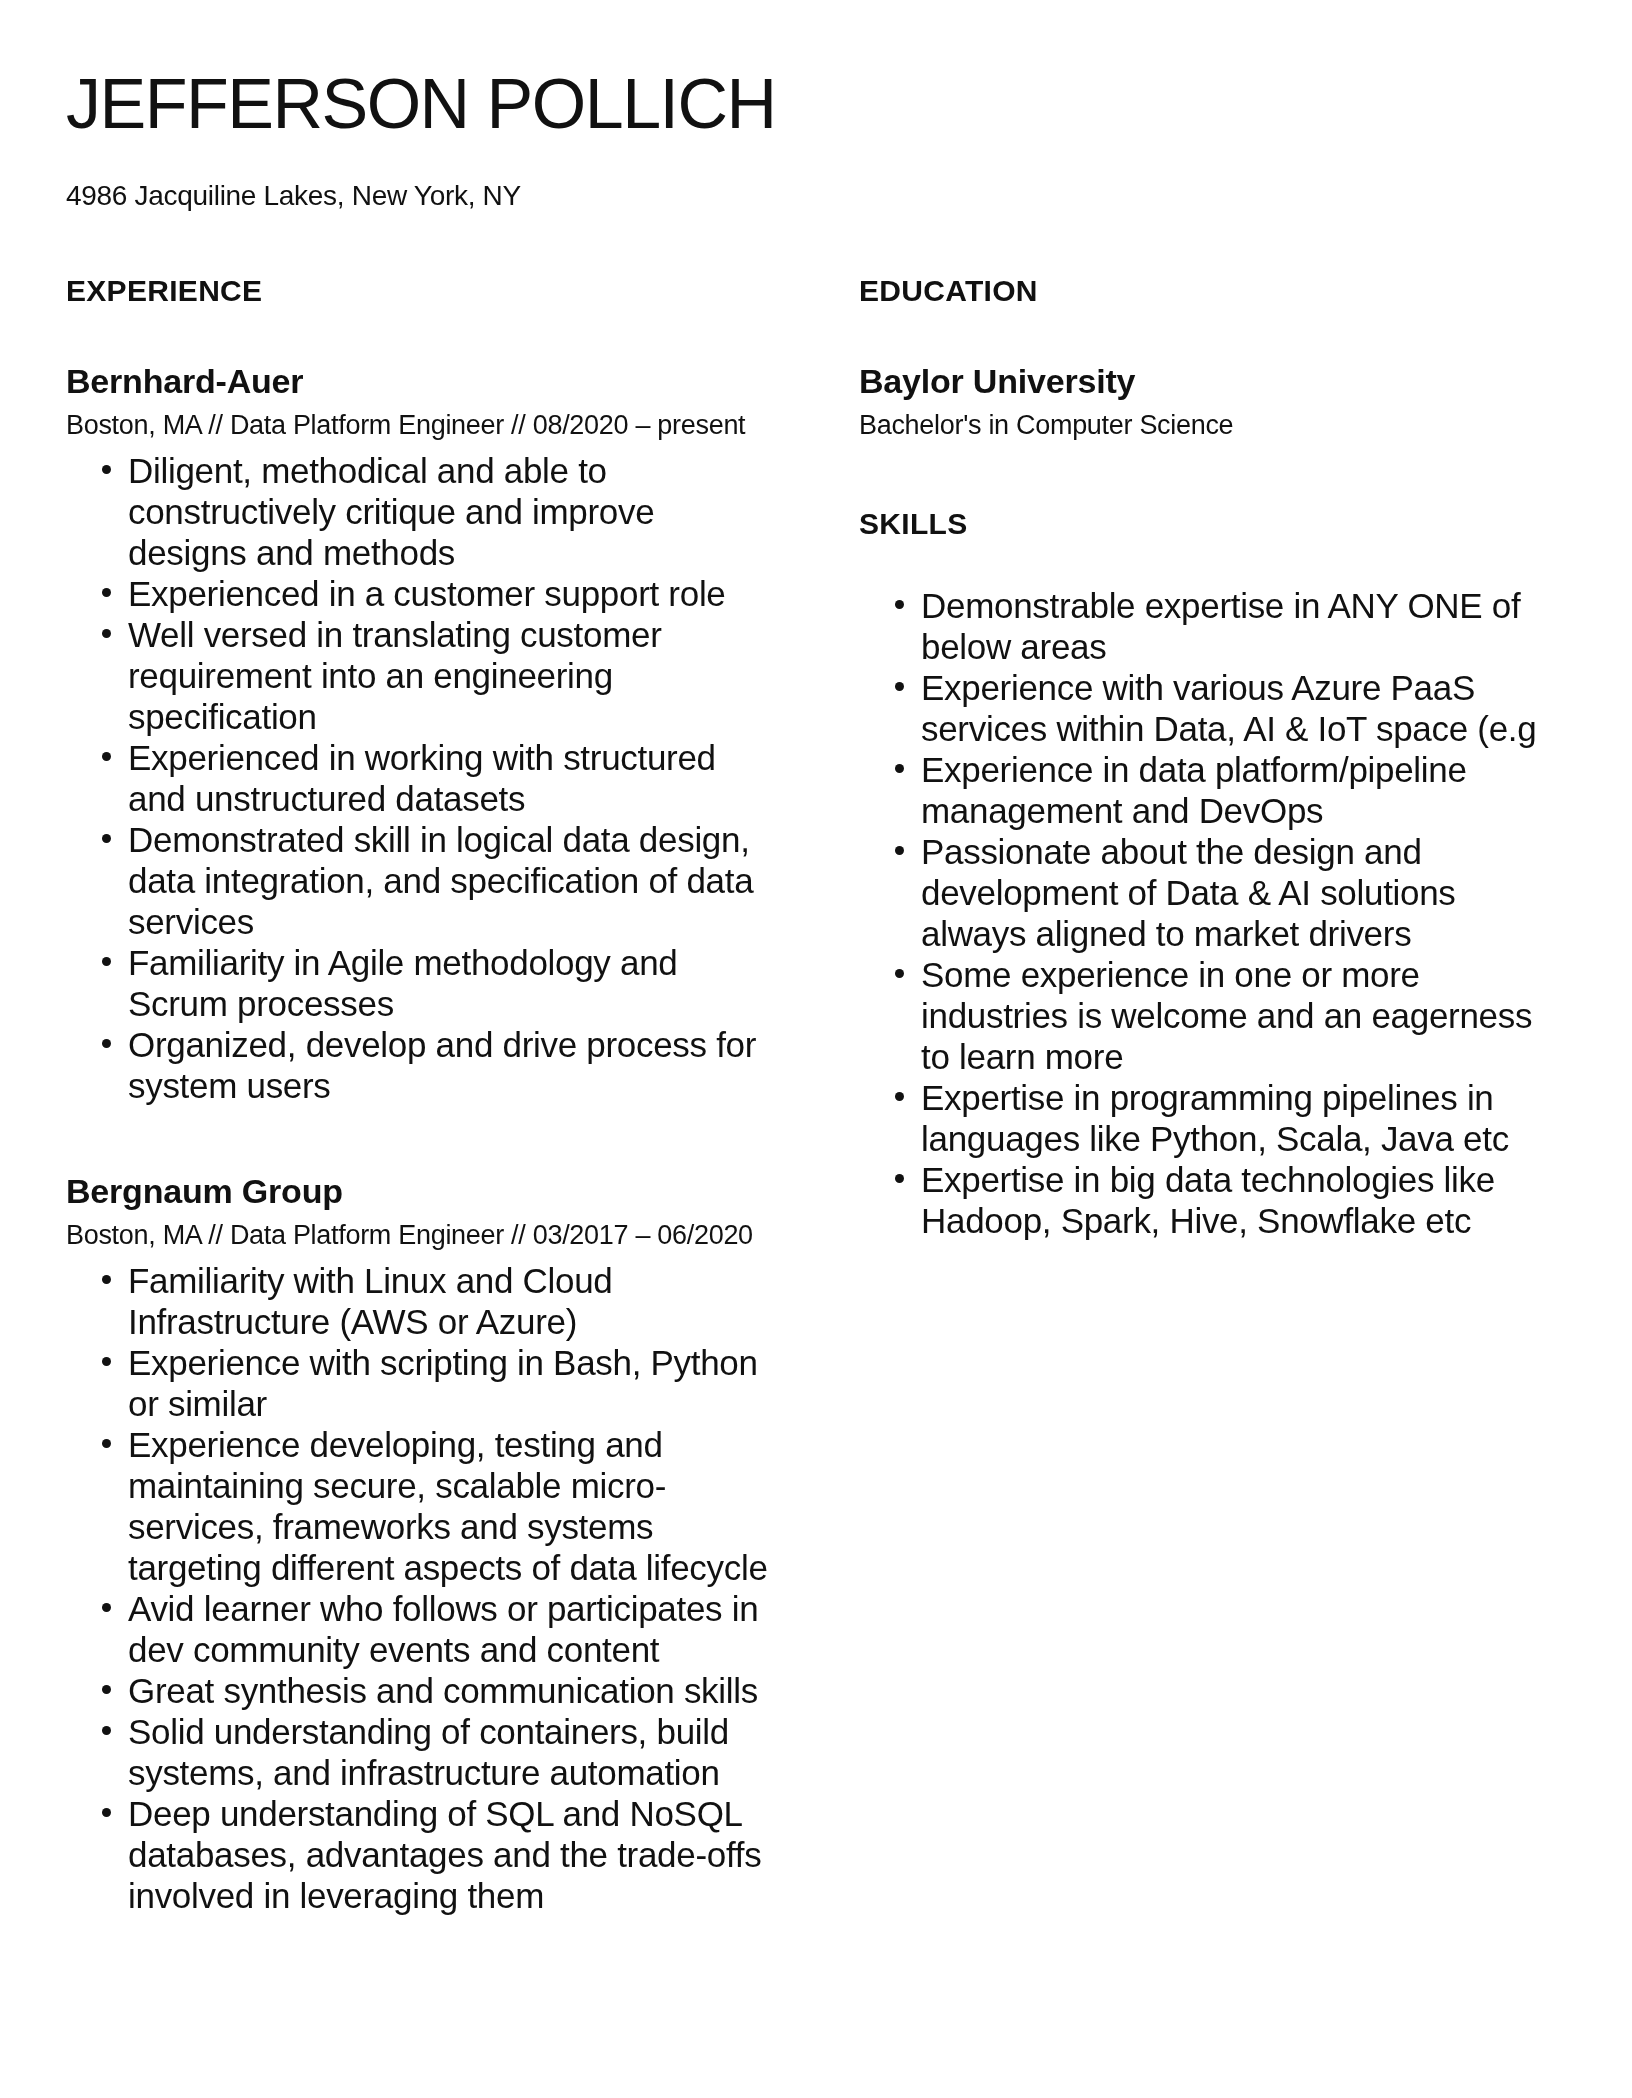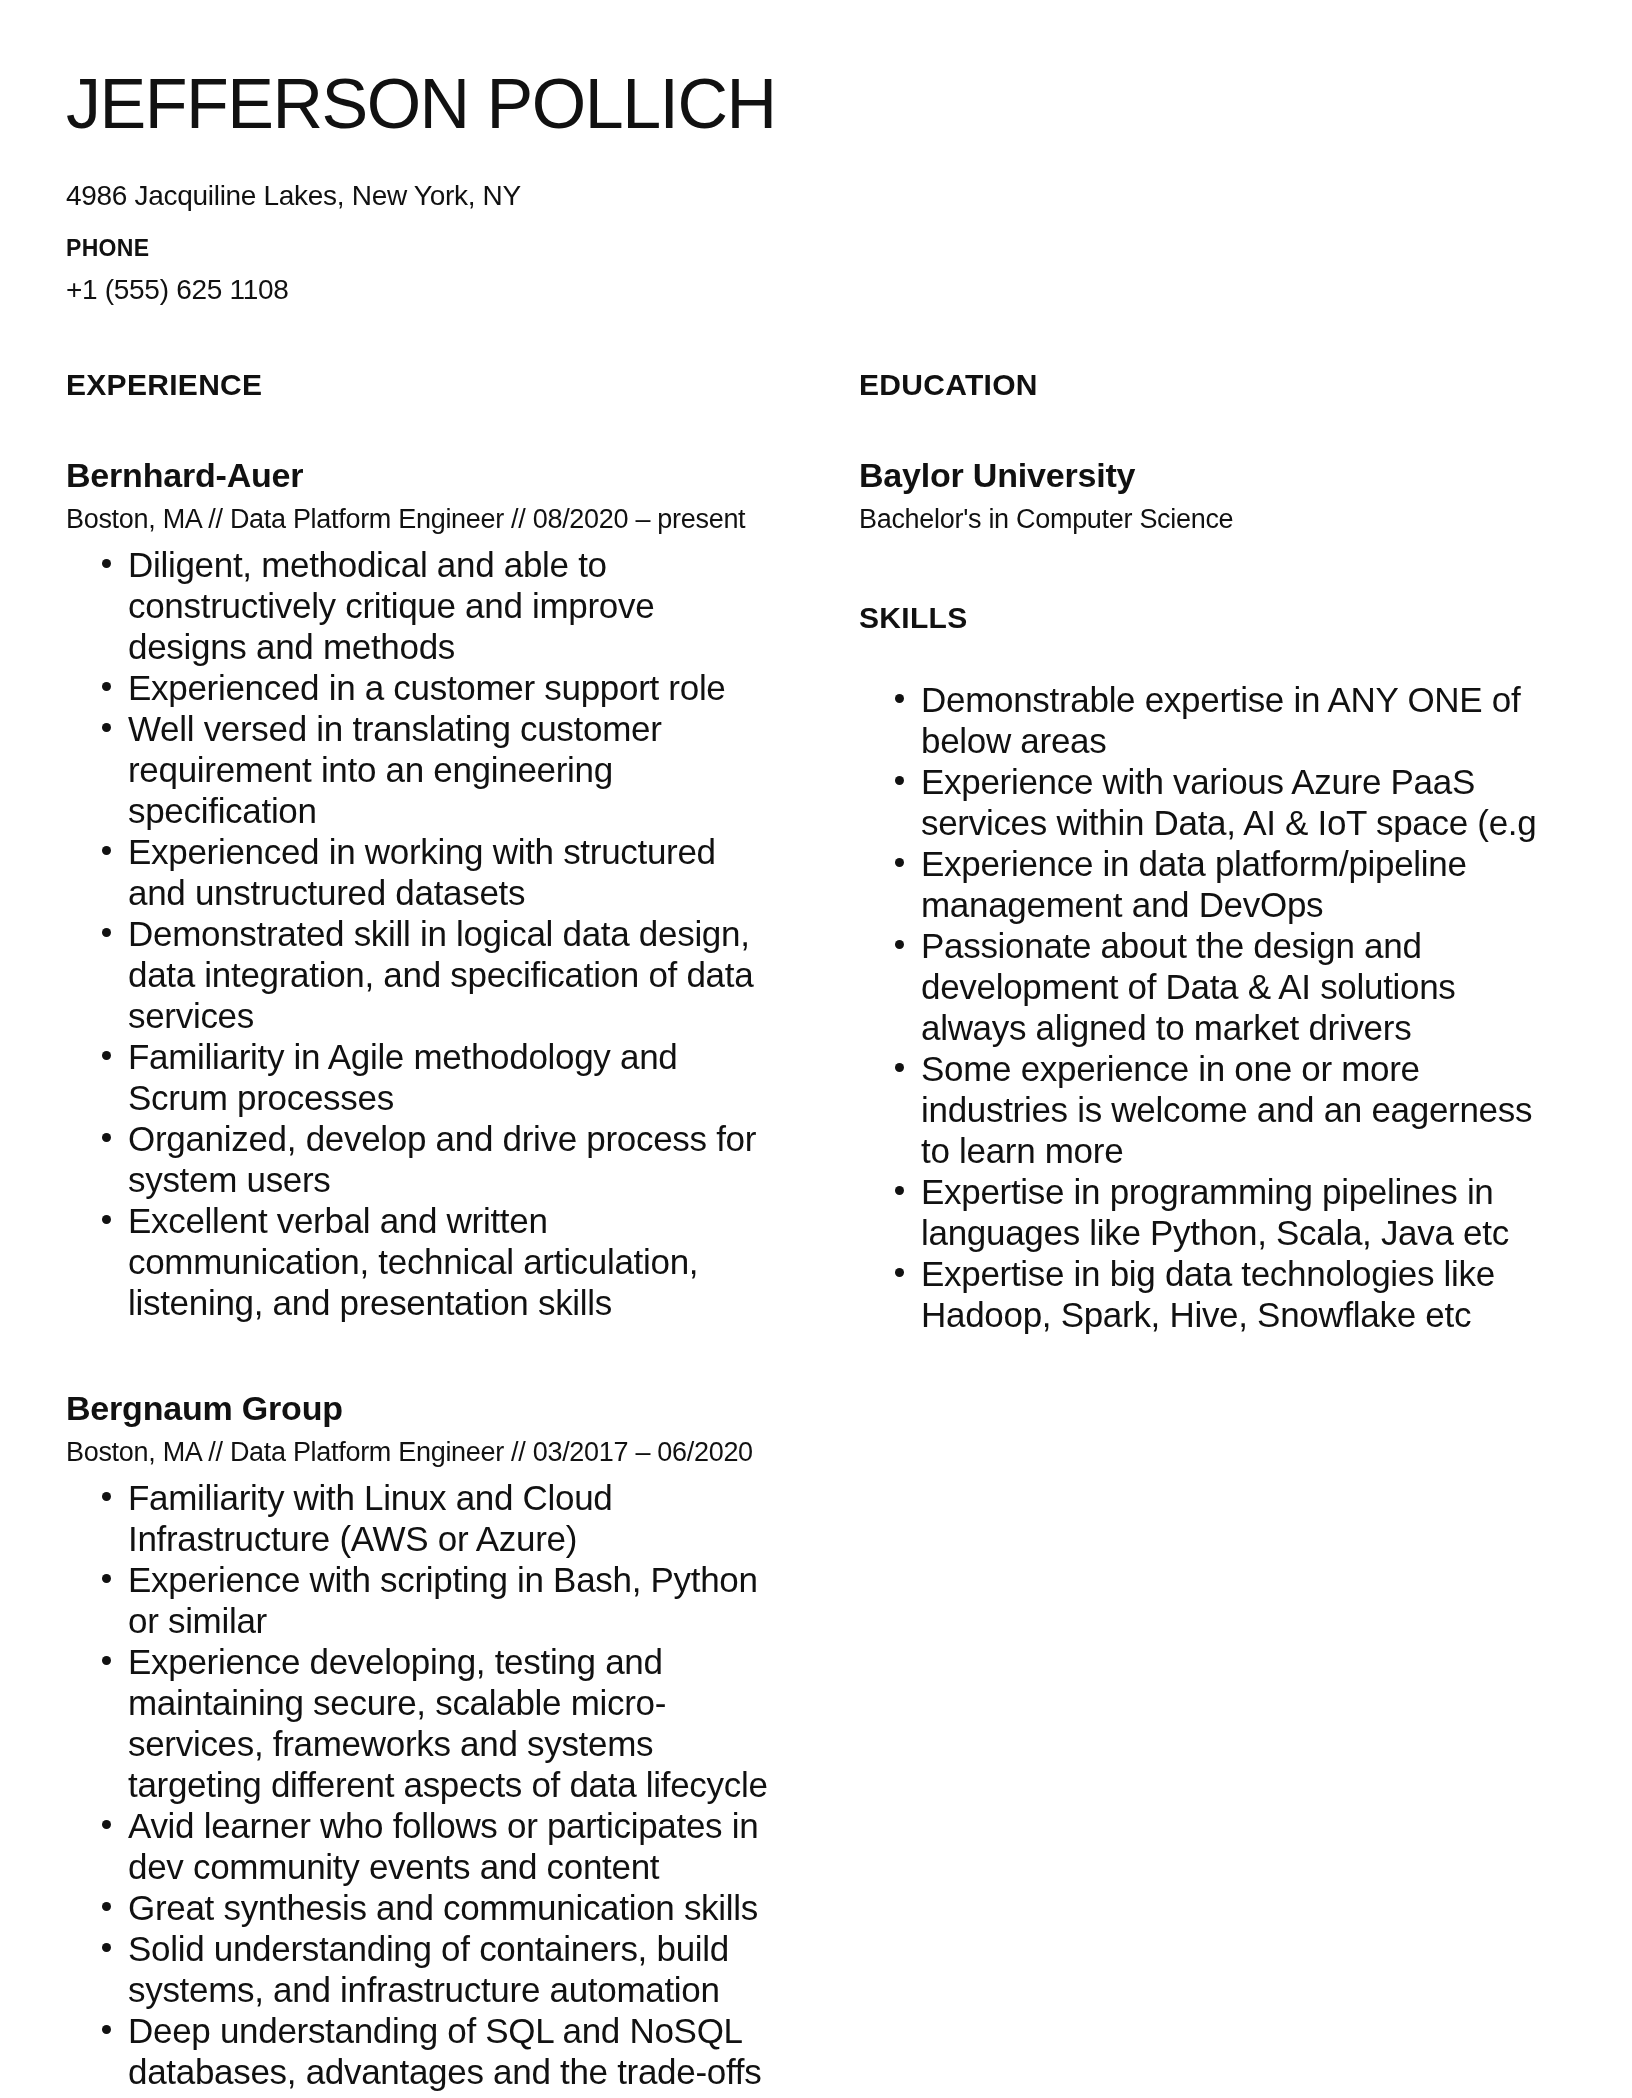--- a/index.html
+++ b/index.html
@@ -103,43 +103,38 @@
   .skills-block ul.bullets { margin-top: 40px; }
 </style>
 </head>
 <body>
 
 <div class="page">
 
   <header>
     <h1 class="name">JEFFERSON POLLICH</h1>
     <p class="address">4986 Jacquiline Lakes, New York, NY</p>
-    <div>
-      <div class="phone-label">PHONE</div>
-      <div class="phone-number">+1 (555) 625 1108</div>
-    </div>
   </header>
 
   <main class="columns">
 
     <section class="col-left">
       <h2 class="section-title">EXPERIENCE</h2>
 
       <article class="job">
         <h3 class="entry-name">Bernhard-Auer</h3>
         <p class="meta">Boston, MA // Data Platform Engineer // 08/2020 – present</p>
         <ul class="bullets">
           <li>Diligent, methodical and able to constructively critique and improve designs and methods</li>
           <li>Experienced in a customer support role</li>
           <li>Well versed in translating customer requirement into an engineering specification</li>
           <li>Experienced in working with structured and unstructured datasets</li>
           <li>Demonstrated skill in logical data design, data integration, and specification of data services</li>
           <li>Familiarity in Agile methodology and Scrum processes</li>
           <li>Organized, develop and drive process for system users</li>
-          <li>Excellent verbal and written communication, technical articulation, listening, and presentation skills</li>
         </ul>
       </article>
 
       <article class="job">
         <h3 class="entry-name">Bergnaum Group</h3>
         <p class="meta">Boston, MA // Data Platform Engineer // 03/2017 – 06/2020</p>
         <ul class="bullets">
           <li>Familiarity with Linux and Cloud Infrastructure (AWS or Azure)</li>
           <li>Experience with scripting in Bash, Python or similar</li>
           <li>Experience developing, testing and maintaining secure, scalable micro-services, frameworks and systems targeting different aspects of data lifecycle</li>

